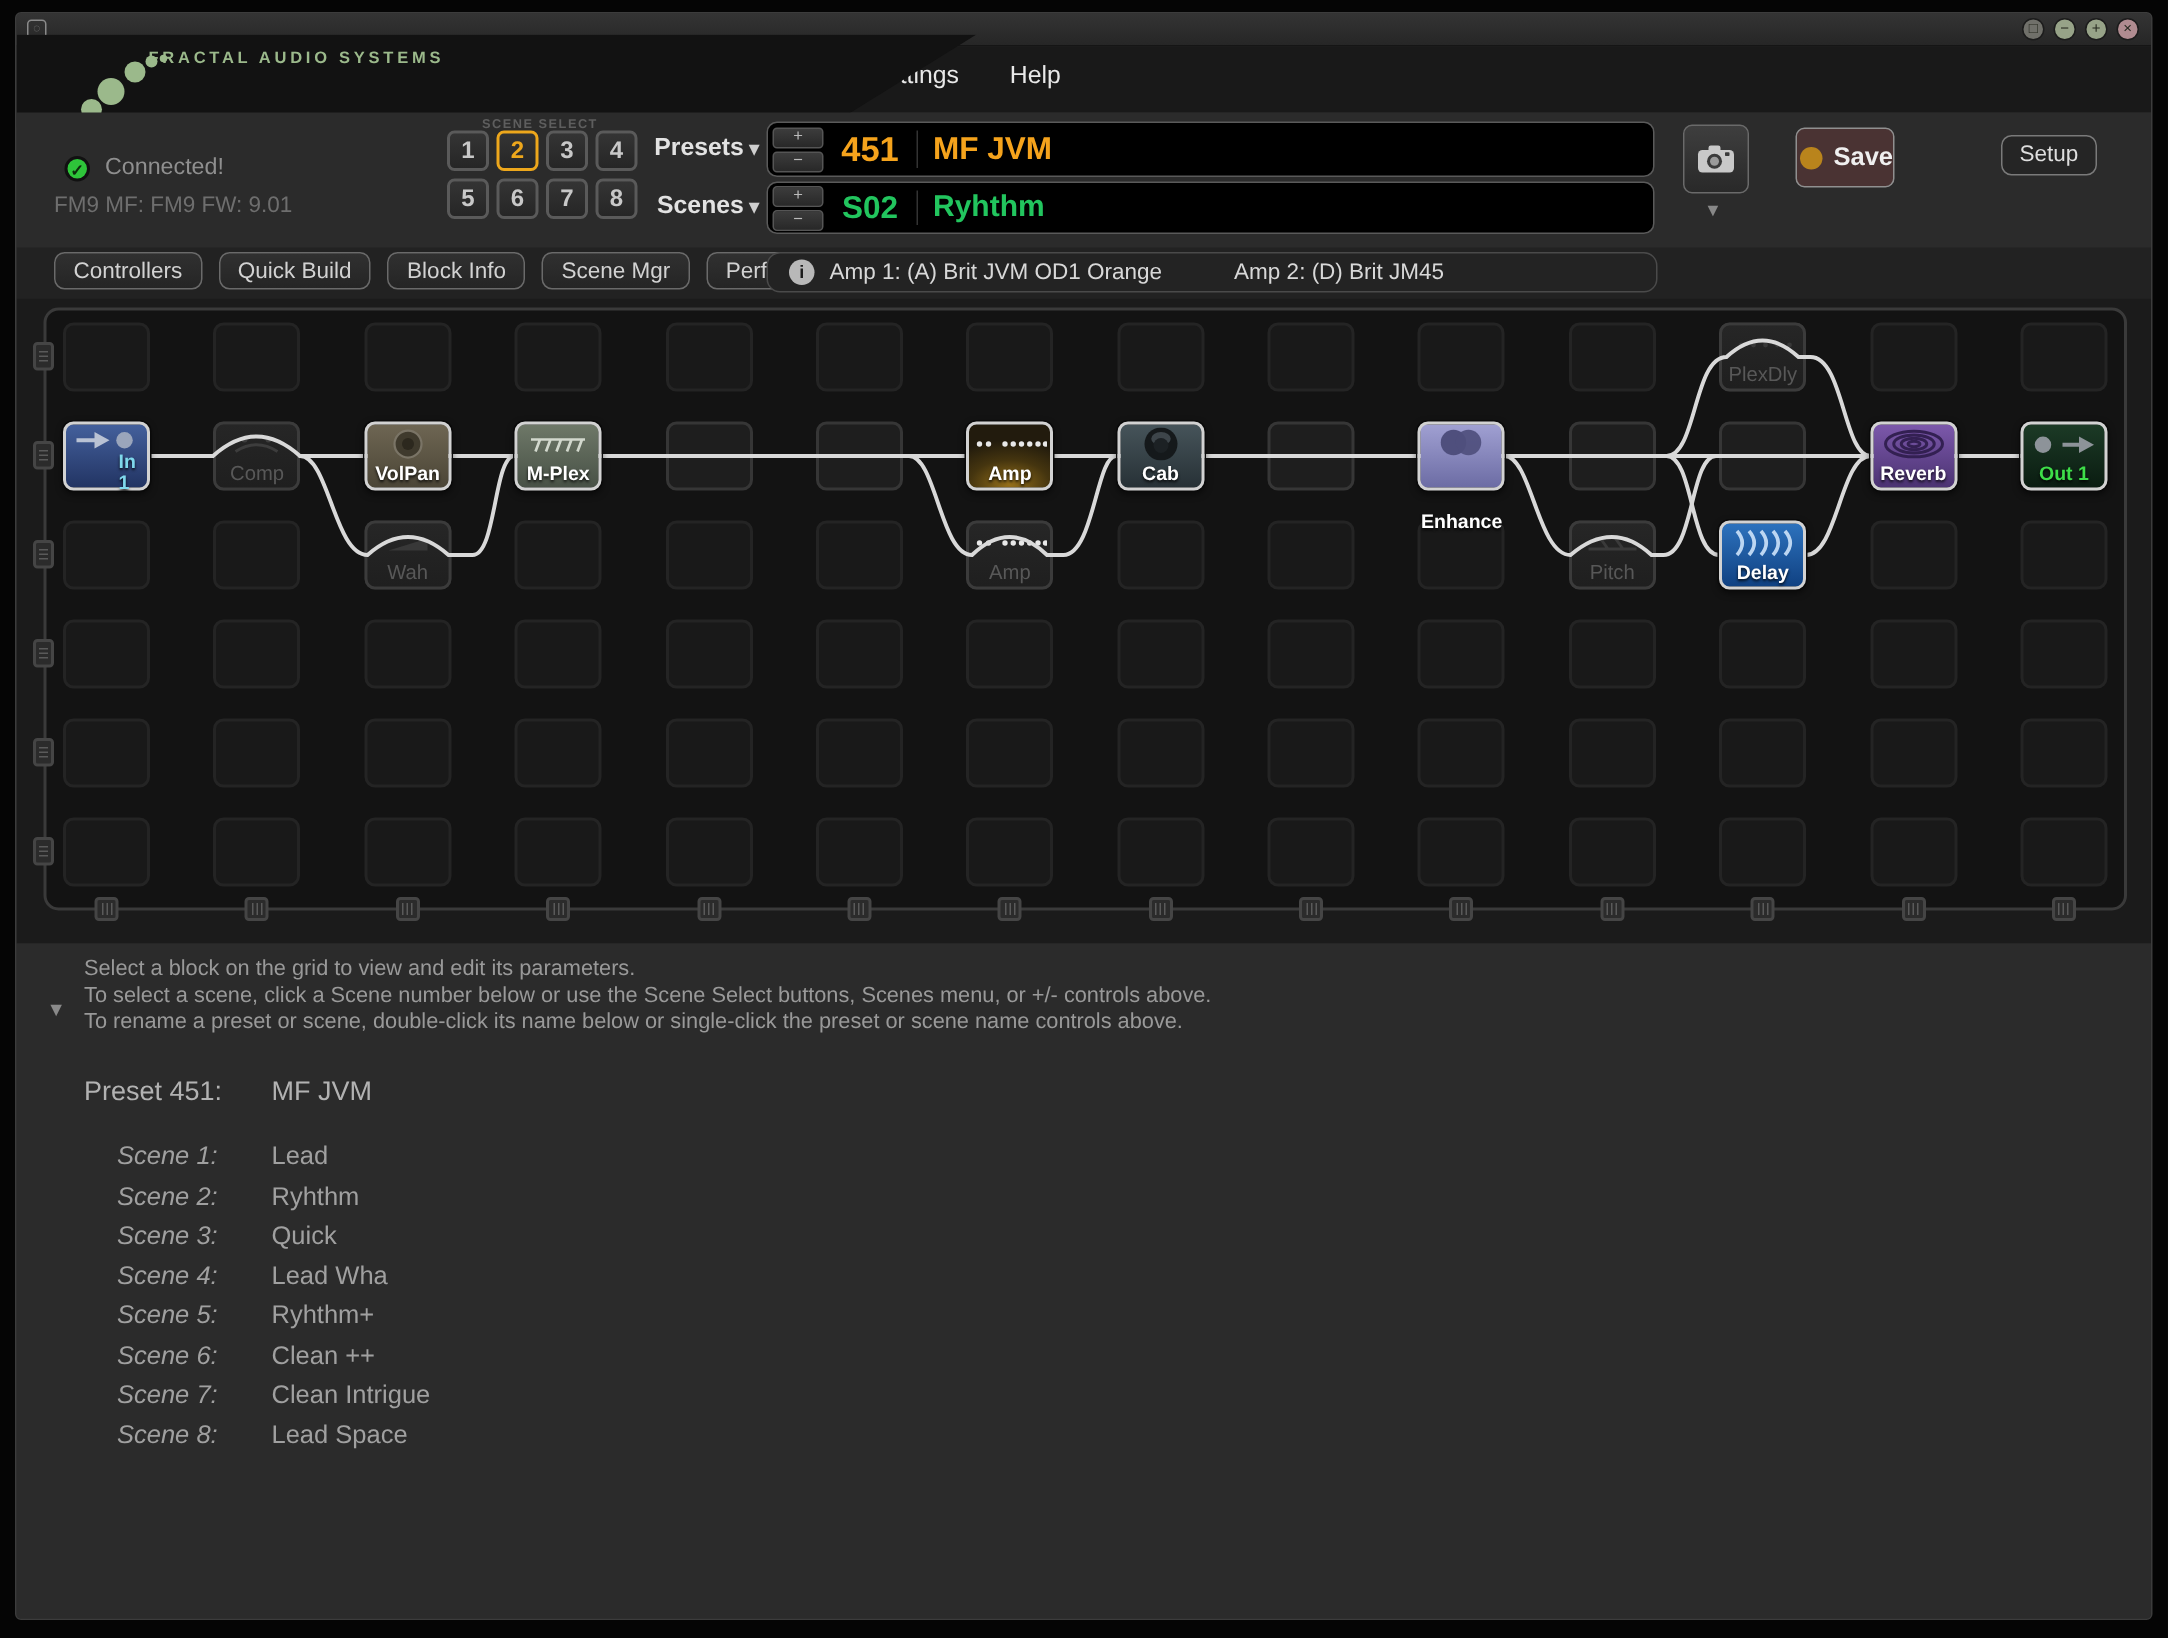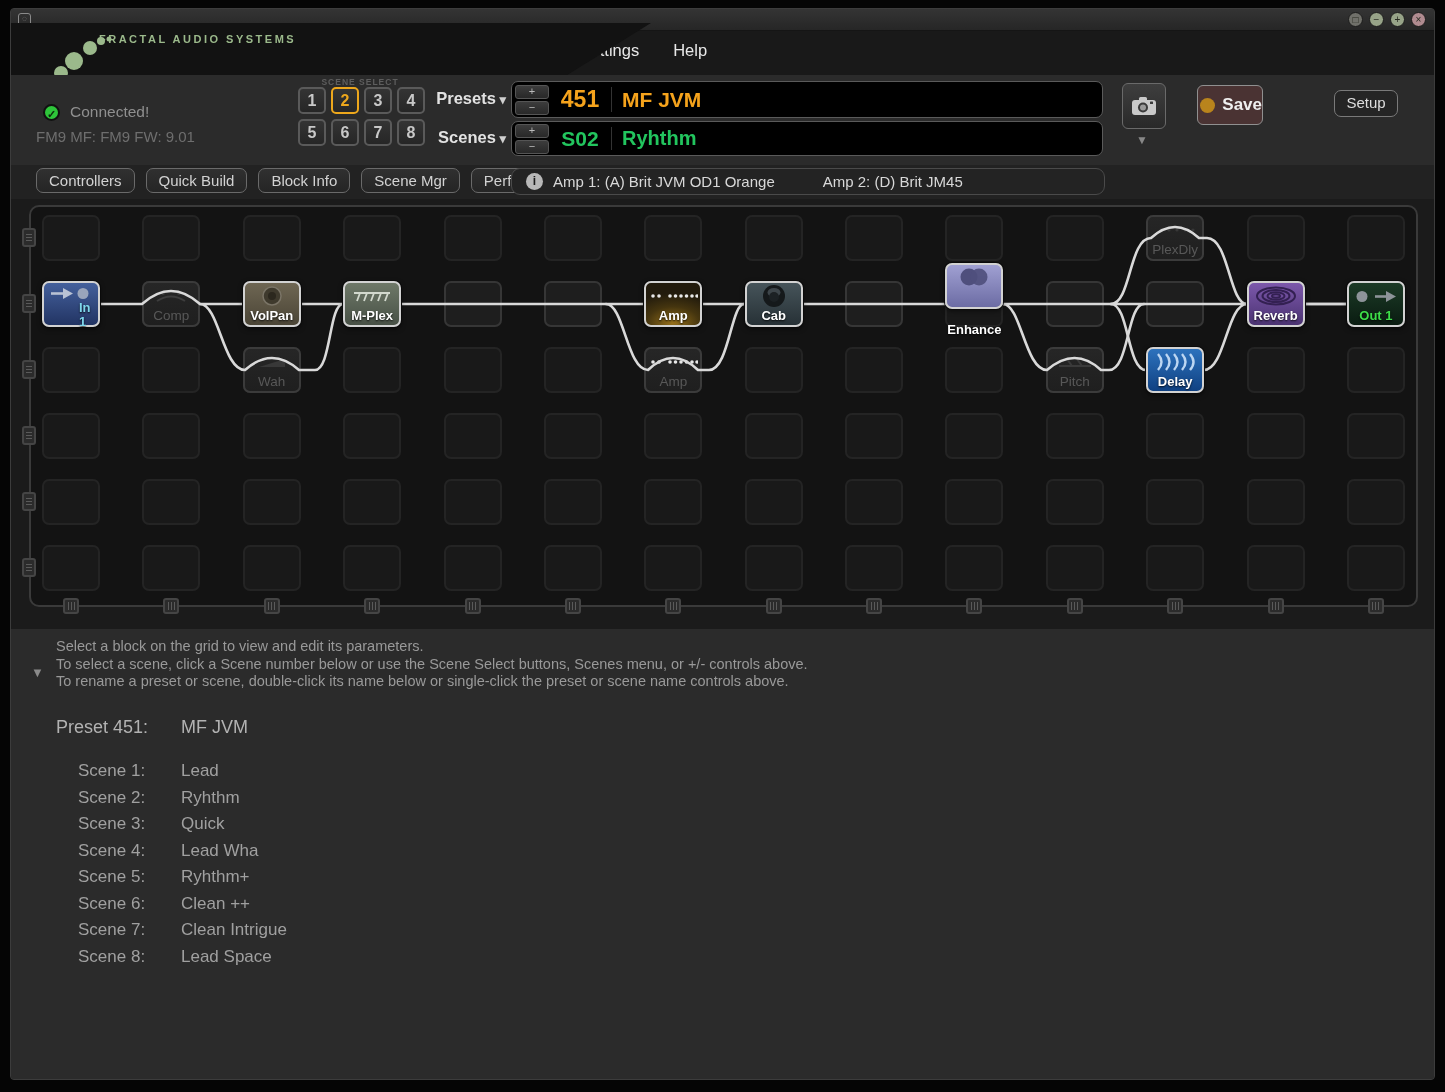--- a/index.html
+++ b/index.html
@@ -124,21 +124,21 @@
           border-radius:3px;z-index:5;display:flex;justify-content:center;gap:2px;padding:2px 0;}
   .coltab i{display:block;width:1px;background:#5a5a5a;}
   
   .footer{position:absolute;left:0;top:620px;width:100%;height:452px;background:#2b2b2b;}
   .hints{position:absolute;left:45px;top:9px;color:#999;font-size:14.5px;line-height:17.5px;}
   .farrow{position:absolute;left:20px;top:36px;color:#8a8a8a;font-size:13px;}
   .plist{position:absolute;left:45px;top:88px;}
   .prow{display:flex;font-size:18px;color:#b2b2b2;margin-bottom:20px;}
   .prow .c1{width:125px;}
   .srow{display:flex;font-size:17px;color:#a0a0a0;height:26.5px;align-items:center;}
-  .srow .c1{width:103px;margin-left:22px;}
+  .srow .c1{width:103px;margin-left:22px;font-style:italic;}
 </style>
 </head>
 <body>
 
 <div class="screen">
  <div class="window">
 
   <div class="titlebar">
     <div class="tb-appicon">◌</div>
     <div class="tb-controls">
@@ -448,21 +448,21 @@
           <div class="block on t-cab" style="left: 713.66px; top: 74px;">
             <div class="bicon">
               <svg width="26" height="22" viewBox="0 0 26 22">
                 <circle cx="13" cy="11" r="11" fill="#15191b"></circle>
                 <ellipse cx="13" cy="7.5" rx="6.5" ry="4.5" fill="#3d454a"></ellipse>
                 <circle cx="13" cy="12" r="5" fill="#1c2124"></circle>
               </svg>
             </div>
             <div class="blabel">Cab</div>
           </div>
-          <div class="block on t-enhance" style="left: 914.42px; top: 56px; gap: 37px;">
+          <div class="block on t-enhance" style="left: 914.42px; top: 74px; gap: 37px;">
             <div class="bicon">
               <svg width="34" height="18" viewBox="0 0 34 18">
                 <circle cx="12" cy="9" r="8.5" fill="#4f4f7d"></circle>
                 <circle cx="22" cy="9" r="8.5" fill="#4f4f7d" opacity="0.92"></circle>
               </svg>
             </div>
             <div class="blabel">Enhance</div>
           </div>
           <div class="block on t-delay" style="left: 1115.18px; top: 140px;">
             <div class="bicon">

